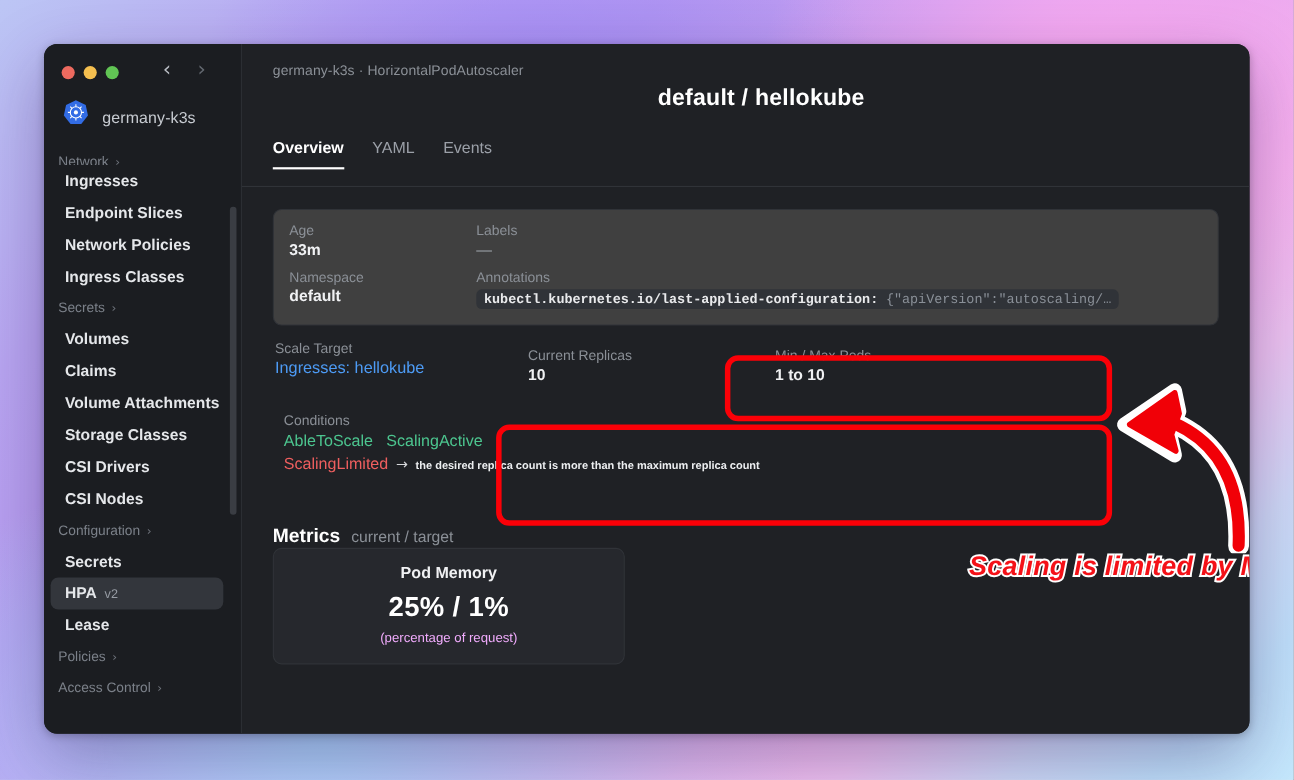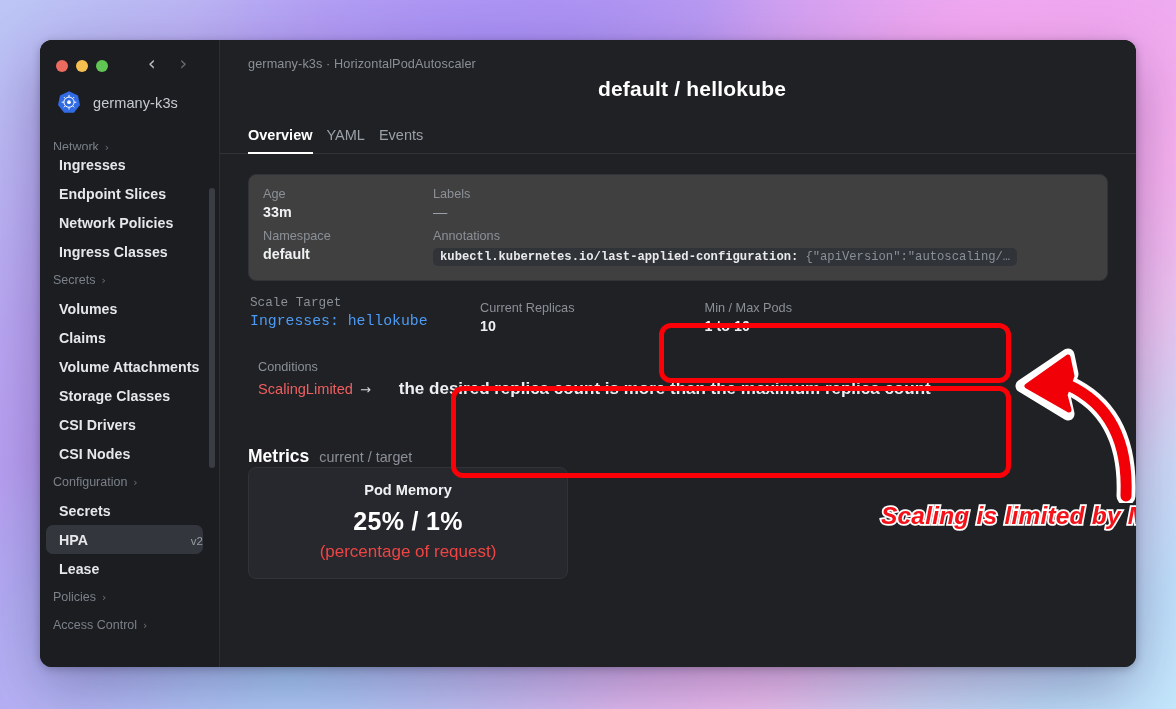--- a/index.html
+++ b/index.html
@@ -96,21 +96,21 @@
     line-height: 1;
     font-family: "DejaVu Sans", sans-serif;
     color: #b9bdc4;
     cursor: pointer;
     user-select: none;
   }
   .navarrow.dim { color: #636870; }
 
   .cluster {
     display: flex;
-    align-items: center;
+    align-items: flex-end;
     gap: 11px;
     padding: 14px 0 10px 16px;
   }
   .k8s-logo { width: 26px; height: 26px; flex: 0 0 26px; }
   .cluster-name {
     font-size: 14.5px;
     color: #c7cbd1;
     font-weight: 500;
     letter-spacing: .1px;
   }
@@ -144,21 +144,21 @@
     padding: 6.5px 0 6.5px 13px;
     margin: 0 6px 0 6px;
     border-radius: 7px;
     cursor: pointer;
     white-space: nowrap;
     letter-spacing: .05px;
     display: flex;
     align-items: baseline;
     gap: 7px;
   }
-  .nav-item.active { background: #33363c; justify-content: space-between; }
+  .nav-item.active { background: #33363c; }
   .nav-item .ver {
     font-size: 11.5px;
     font-weight: 400;
     color: #989da5;
   }
 
   .nav-clip-top {
     height: 10px;
     overflow: hidden;
   }
@@ -190,22 +190,22 @@
     font-size: 21px;
     font-weight: bold;
     color: #ffffff;
     padding: 6px 0 0 28px;
     letter-spacing: .2px;
     text-align: center;
   }
 
   .tabs {
     display: flex;
-    gap: 14px;
-    padding: 20px 0 0 28px;
+    gap: 26px;
+    padding: 20px 0 16px 28px;
     border-bottom: 1px solid #303338;
     margin-top: 6px;
   }
   .tab {
     font-size: 14.5px;
     color: #9ba0a8;
     padding-bottom: 9px;
     cursor: pointer;
     border-bottom: 2px solid transparent;
     margin-bottom: -1px;
@@ -253,21 +253,21 @@
   }
   .annot-key { color: #e9eaec; font-weight: bold; }
   .annot-val { color: #8a9098; margin-left: 7px; }
 
   
   .scale-row {
     display: flex;
     margin-top: 14px;
     position: relative;
   }
-  .scale-left { width: 212px; flex: 0 0 212px; padding-left: 2px; font-family: Liberation Mono, monospace; }
+  .scale-left { width: 212px; flex: 0 0 212px; padding-left: 2px; }
   .scale-right {
     flex: 1;
     display: flex;
     max-width: 346px;
     padding: 6px 14px 8px 20px;
     justify-content: center;
   }
   .sr-col { flex: 1; }
   .sr-col.right { flex: 0 0 auto; text-align: left; }
   .link {
@@ -293,25 +293,24 @@
     color: #ef5f5f;
   }
   .cond-line {
     margin-top: 5px;
     display: flex;
     align-items: baseline;
     gap: 7px;
     flex-wrap: nowrap;
   }
   .cond-msg {
-    font-size: 17px;
+    font-size: 10px;
     color: #eceef0;
     font-weight: bold;
     white-space: nowrap;
-    margin-left: 21px;
   }
   .cond-arrow { color: #d7d9dc; font-size: 13px; font-family: "DejaVu Sans", sans-serif; }
 
   
   .hl {
     position: absolute;
     border: 5px solid #fb0007;
     border-radius: 12px;
     pointer-events: none;
     z-index: 5;
@@ -349,22 +348,22 @@
     color: #f0f1f3;
   }
   .metric-value {
     font-size: 25px;
     font-weight: bold;
     color: #ffffff;
     margin-top: 9px;
     letter-spacing: .3px;
   }
   .metric-note {
-    font-size: 17px;
-    color: #ef4444;
+    font-size: 12px;
+    color: #f0abfc;
     margin-top: 6px;
   }
 
   
   .overlay-arrow {
     position: absolute;
     left: 786px; top: 288px;
     width: 170px; height: 175px;
     z-index: 6;
     pointer-events: none;
@@ -544,20 +543,24 @@
           </div>
           <div class="sr-col right">
             <div class="meta-label">Min / Max Pods</div>
             <div class="meta-value">1 to 10</div>
           </div>
         </div>
       </div>
 
       <div class="conditions">
         <div class="meta-label">Conditions</div>
+        <div class="cond-names">
+          <span class="cond-ok">AbleToScale</span>
+          <span class="cond-ok">ScalingActive</span>
+        </div>
         <div class="cond-line">
           <span class="cond-bad">ScalingLimited</span>
           <span class="cond-arrow">→</span>
           <span class="cond-msg">the desired replica count is more than the maximum replica count</span>
         </div>
       </div>
 
       <div class="metrics-head">
         <span class="metrics-title">Metrics</span>
         <span class="metrics-sub">current / target</span>

